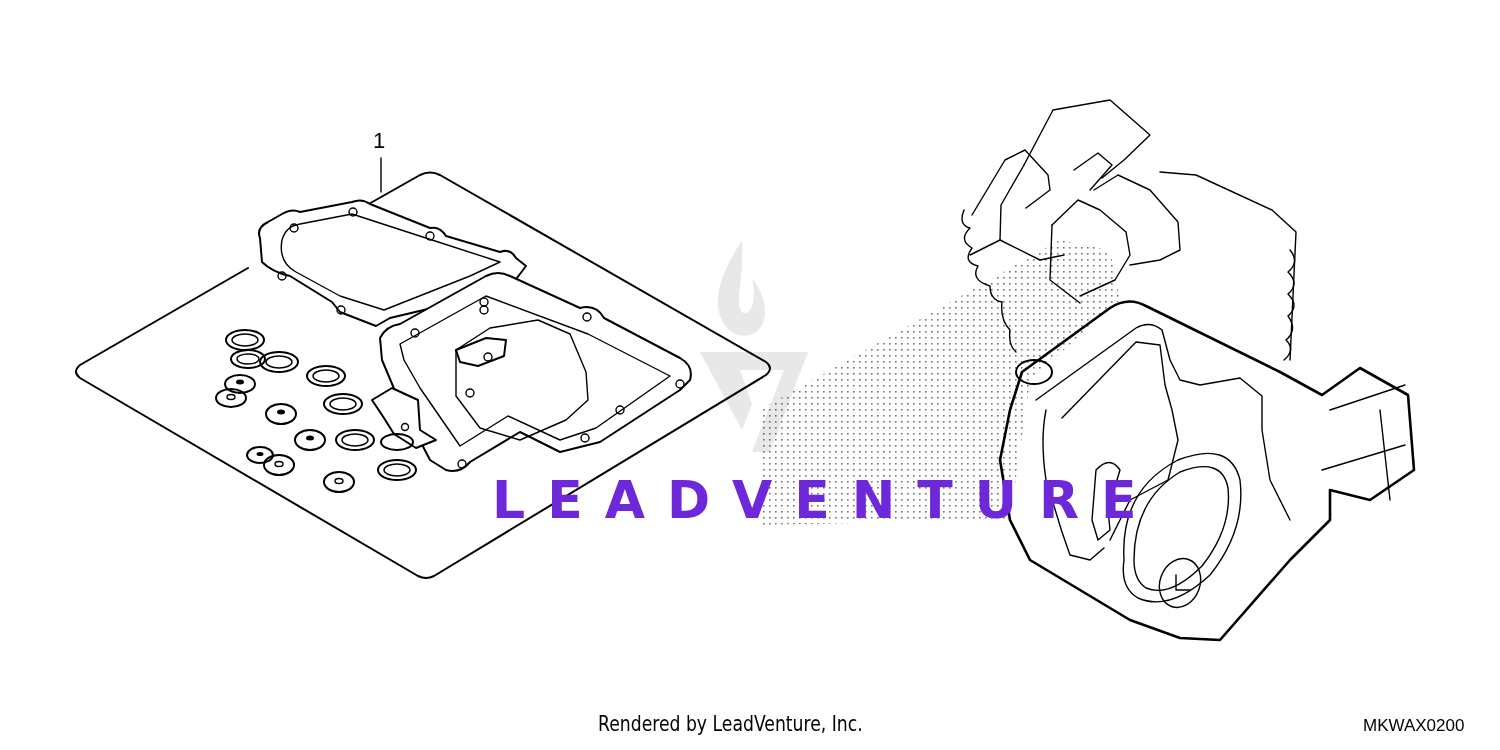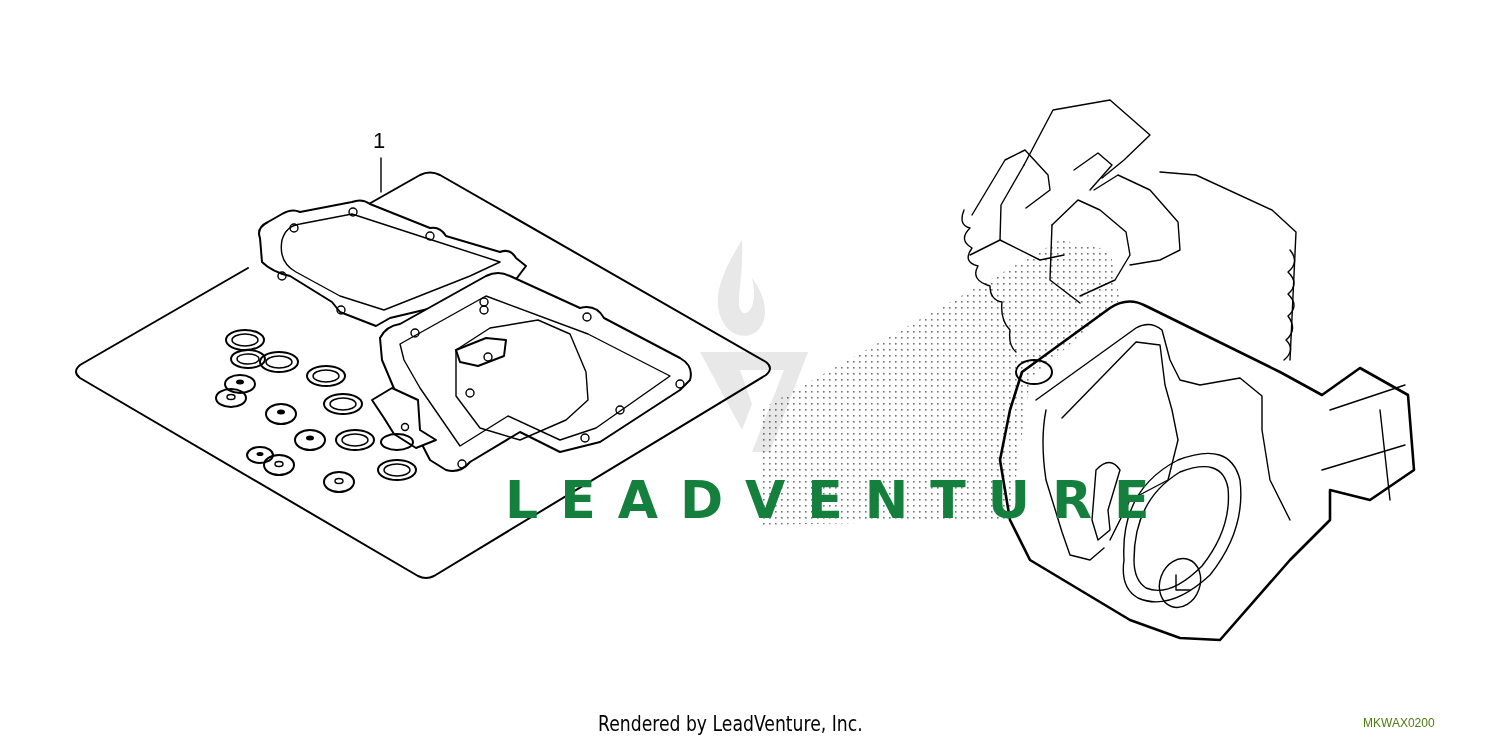--- a/index.html
+++ b/index.html
@@ -2,24 +2,24 @@
 <html><head>
 <meta charset="utf-8">
 <style>
   html, body { margin:0; padding:0; background:#ffffff; }
   body { width:1500px; height:750px; position:relative; overflow:hidden; font-family:"DejaVu Sans", sans-serif; }
   #diagram { position:absolute; left:0; top:0; width:1500px; height:750px; }
   .ln { fill:none; stroke:#000; stroke-width:2; stroke-linejoin:round; stroke-linecap:round; }
   .ln-thin { fill:none; stroke:#000; stroke-width:1.4; stroke-linejoin:round; stroke-linecap:round; }
   .ln-thick { fill:none; stroke:#000; stroke-width:2.6; stroke-linejoin:round; stroke-linecap:round; }
   .gasket { fill:#fff; stroke:#000; stroke-width:2; stroke-linejoin:round; }
-  .wm-text { position:absolute; left:492px; top:470px; font-family:"DejaVu Sans", sans-serif; font-size:52px; letter-spacing:22px; color:#15803d; font-weight:bold; white-space:nowrap;margin-left:13px; }
+  .wm-text { position:absolute; left:492px; top:470px; font-family:"DejaVu Sans", sans-serif; font-size:52px; letter-spacing:22px; color:#6d28d9; font-weight:bold; white-space:nowrap; }
   .callout { position:absolute; left:373px; top:128px; font-family:"Liberation Sans", sans-serif; font-size:22px; color:#000; }
   .footer-credit { position:absolute; left:598px; top:712px; font-family:"DejaVu Sans", sans-serif; font-size:21px; color:#000; transform:scaleX(0.82); transform-origin:left top; white-space:nowrap; }
-  .footer-code { position:absolute; left:1363px; top:716px; font-family:"Liberation Sans", sans-serif; font-size:12px; color:#4d7c0f; white-space:nowrap; }
+  .footer-code { position:absolute; left:1363px; top:716px; font-family:"Liberation Sans", sans-serif; font-size:17px; color:#000000; white-space:nowrap; }
 </style>
 </head>
 <body>
 
 <svg id="diagram" viewBox="0 0 1500 750" xmlns="http://www.w3.org/2000/svg">
   <defs>
     <pattern id="dots" width="6" height="6" patternUnits="userSpaceOnUse">
       <rect x="1" y="1" width="1.6" height="1.6" fill="#000"></rect>
     </pattern>
   </defs>

